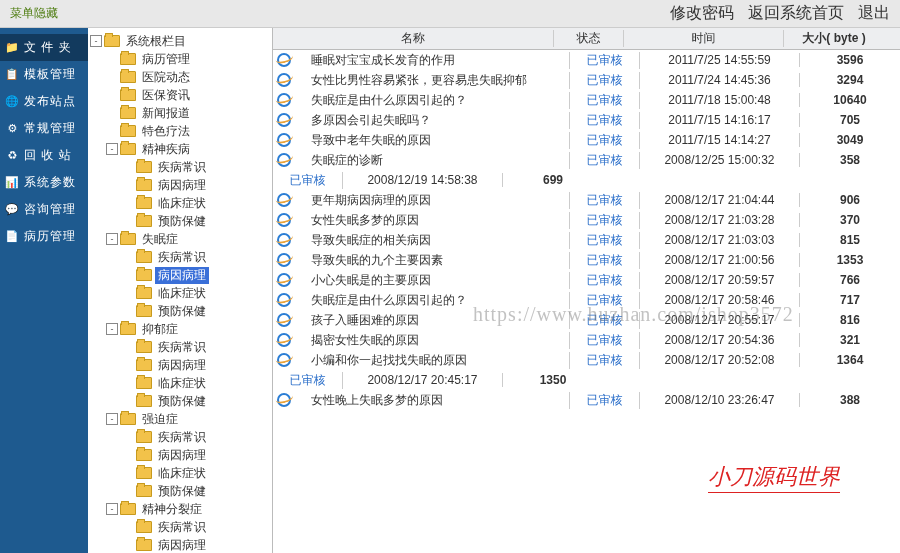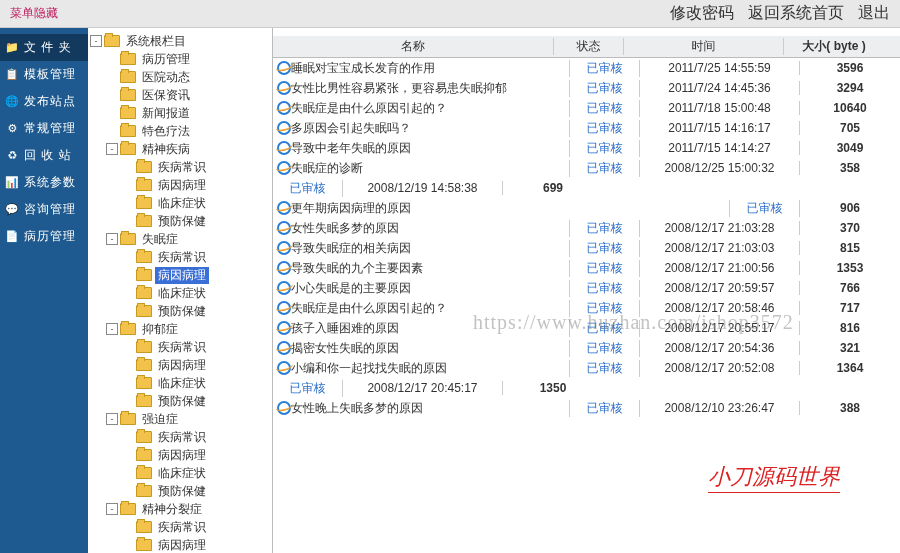--- a/index.html
+++ b/index.html
@@ -1,44 +1,44 @@
 <!DOCTYPE html>
 <html><head>
 <meta charset="utf-8">
 <style>
 * { margin: 0; padding: 0; box-sizing: border-box; }
 body { width: 900px; height: 553px; font-family: "Microsoft YaHei", SimSun, sans-serif; font-size: 12px; color: #333; overflow: hidden; position: relative; background: #fff; }
 .topbar { height: 28px; background: #e8e8e8; border-bottom: 1px solid #ccc; display: flex; align-items: center; padding: 0 10px; justify-content: space-between; }
-.topbar-left { color: #be185d; font-size: 12px; }
+.topbar-left { color: #4d7c0f; font-size: 12px; }
 .topbar-right { display: flex; gap: 14px; }
 .topbar-right span { cursor: pointer; font-size: 16px; color: #333; }
 .main { display: flex; height: 525px; }
 .sidebar { width: 88px; background: #1e5a8f; color: #fff; padding-top: 6px; }
 .sb-item { display: flex; align-items: center; gap: 4px; padding: 5px 6px; cursor: pointer; font-size: 12px; letter-spacing: 1px; }
 .sb-item.active { background: #123a5e; }
 .sb-icon { width: 14px; height: 14px; display: inline-flex; align-items: center; justify-content: center; font-size: 11px; }
 .tree-panel { width: 185px; border-right: 1px solid #bbb; overflow-y: auto; overflow-x: hidden; background: #fff; padding: 4px 2px; }
 .tree-node { display: flex; align-items: center; height: 18px; white-space: nowrap; cursor: pointer; }
 .tree-node.selected .node-label { background: #3a6fd8; color: #fff; padding: 0 3px; }
 .node-label { padding: 0 3px; }
 .tree-indent { display: inline-block; }
 .tree-toggle { width: 12px; height: 12px; border: 1px solid #888; display: inline-flex; align-items: center; justify-content: center; font-size: 9px; line-height: 1; margin-right: 2px; color: #555; background: #fff; }
 .tree-spacer { width: 14px; display: inline-block; }
 .folder-icon { width: 16px; height: 12px; background: #f2c24a; border: 1px solid #c79a1e; border-radius: 1px 1px 0 0; margin-right: 3px; position: relative; }
 .folder-icon::before { content: ""; position: absolute; top: -3px; left: 0; width: 6px; height: 3px; background: #f2c24a; border: 1px solid #c79a1e; border-bottom: none; border-radius: 1px 1px 0 0; }
-.content { flex: 1; display: flex; flex-direction: column; position: relative; margin-top: 8px; }
+.content { flex: 1; display: flex; flex-direction: column; position: relative; }
 .grid-head { display: flex; background: #edeef0; border-bottom: 1px solid #bbb; height: 22px; align-items: center; font-size: 12px; color: #333; }
 .col-name { flex: 1; text-align: center; border-right: 1px solid #ccc; }
 .col-status { width: 70px; text-align: center; border-right: 1px solid #ccc; }
 .col-time { width: 160px; text-align: center; border-right: 1px solid #ccc; }
 .col-size { width: 100px; text-align: center; font-weight: bold; }
 .col-sb { width: 16px; }
 .grid-body { flex: 1; overflow-y: scroll; }
 .grid-row { display: flex; height: 20px; align-items: center; font-size: 12px; }
-.grid-row .col-name { text-align: left; padding-left: 4px; display: flex; align-items: center; gap: 0; }
+.grid-row .col-name { text-align: left; padding-left: 4px; display: flex; align-items: center; gap: 20px; }
 .grid-row .col-status { color: #2a6ec9; }
 .grid-row .col-time { text-align: center; }
 .grid-row .col-size { text-align: center; }
 .ie-icon { width: 14px; height: 14px; border-radius: 50%; border: 2px solid #2a7dd4; position: relative; display: inline-block; }
 .ie-icon::after { content: ""; position: absolute; top: -2px; left: -4px; width: 18px; height: 8px; border-bottom: 2px solid #e8a23a; border-radius: 50%; transform: rotate(-15deg); }
 .watermark1 { position: absolute; left: 200px; top: 275px; font-family: Georgia, serif; font-size: 20px; color: rgba(120,120,120,0.45); letter-spacing: 1px; pointer-events: none; }
 .watermark2 { position: absolute; right: 60px; bottom: 60px; font-family: KaiTi, serif; font-size: 22px; color: #d22; font-style: italic; border-bottom: 1px solid #d22; pointer-events: none; }
 ::-webkit-scrollbar { width: 16px; }
 ::-webkit-scrollbar-track { background: #eee; border-left: 1px solid #ccc; }
 ::-webkit-scrollbar-thumb { background: #c8c8c8; border: 1px solid #aaa; }
@@ -333,20 +333,21 @@
           <div class="col-status">已审核</div>
           <div class="col-time">2008/12/19 14:58:38</div>
           <div class="col-size">699</div>
         </div>
         <div class="grid-row">
           <div class="col-name">
             <span class="ie-icon"></span>
             <span>更年期病因病理的原因</span>
           </div>
           <div class="col-status">已审核</div>
+          <div class="col-time">2008/12/17 21:04:44</div>
           <div class="col-size">906</div>
         </div>
         <div class="grid-row">
           <div class="col-name">
             <span class="ie-icon"></span>
             <span>女性失眠多梦的原因</span>
           </div>
           <div class="col-status">已审核</div>
           <div class="col-time">2008/12/17 21:03:28</div>
           <div class="col-size">370</div>

